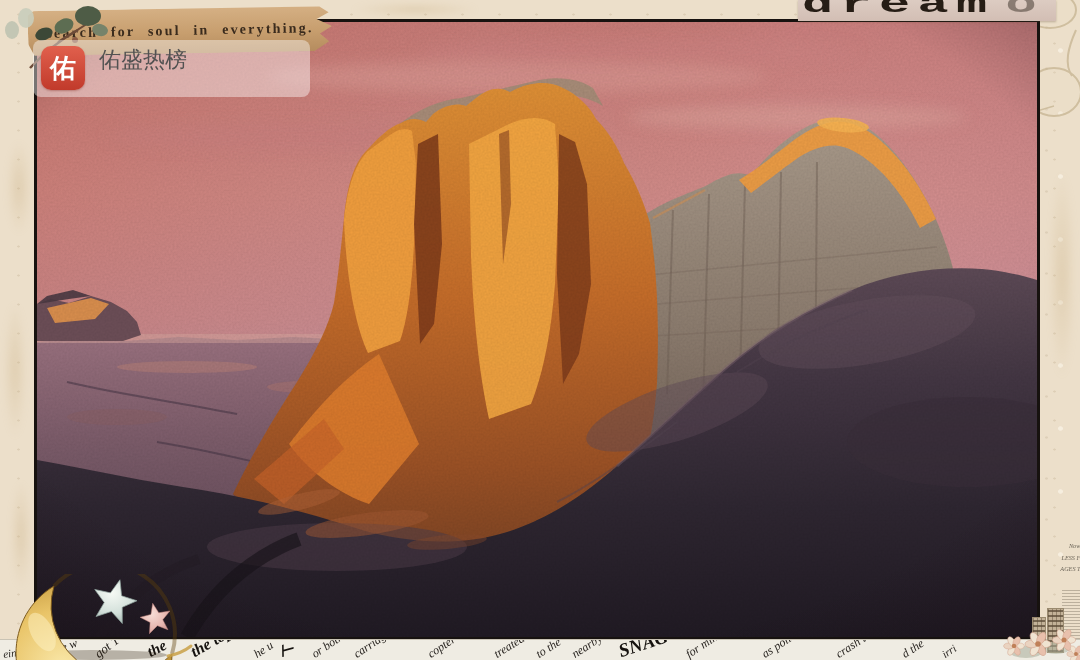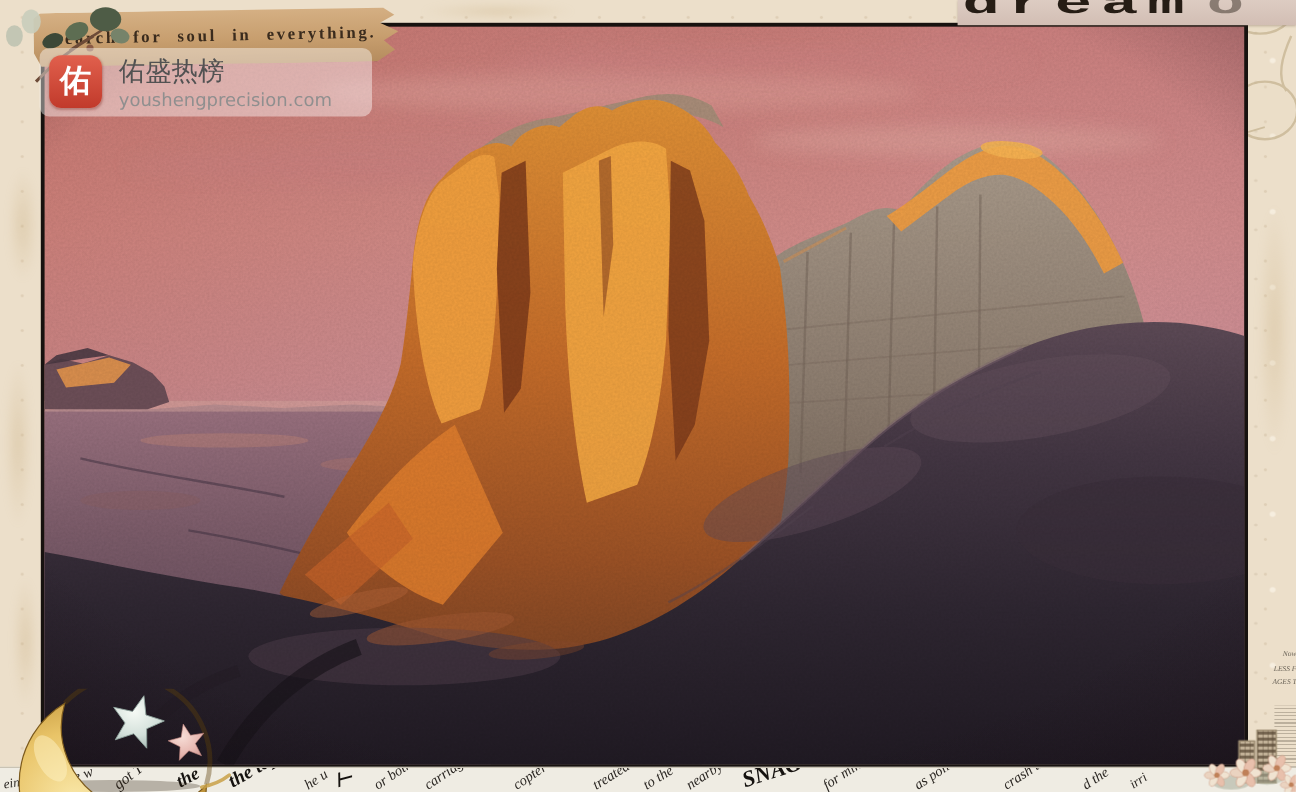--- a/index.html
+++ b/index.html
@@ -24,21 +24,21 @@
   .quote-strip{position:absolute;left:28px;top:8px;width:304px;height:46px;z-index:26;
     transform:rotate(-1.2deg);
     background:linear-gradient(180deg,#d5b084,var(--c-strip-tan,#c79e6e) 55%,#b58c5e);
     clip-path:polygon(0% 10%,2% 0%,96% 3%,99% 16%,95% 30%,100% 46%,96% 62%,99% 79%,94% 100%,2% 97%,0% 72%);
     box-shadow:0 2px 3px rgba(60,40,20,.35);}
   .quote-strip .quote-text{display:block;text-align:center;line-height:45px;
     font-family:"Liberation Serif",serif;font-weight:bold;font-size:14px;
     letter-spacing:2.2px;word-spacing:7px;color:#3a2b1d;}
 
   
-  .dream-strip{position:absolute;left:798px;top:0;width:282px;height:21px;z-index:25;
+  .dream-strip{position:absolute;left:798px;top:0;width:258px;height:21px;z-index:25;
     background:linear-gradient(180deg,#ddccc2,#d2beb4);overflow:hidden;box-shadow:0 1px 2px rgba(80,60,40,.3);}
   .dream-strip .dream-wrap{position:absolute;left:4px;top:-11px;transform:scaleX(1.85);
     transform-origin:left top;white-space:nowrap;
     font-family:"Liberation Mono",monospace;font-weight:bold;font-size:28px;
     letter-spacing:4px;color:#261d15;}
   .dream-strip .dream-partial{opacity:.45;margin-left:6px;}
 
   
   .watermark{position:absolute;left:33px;top:40px;width:277px;height:57px;z-index:40;
     background:rgba(255,255,255,.42);border-radius:8px;}
@@ -244,21 +244,20 @@
     <ellipse cx="44" cy="34" rx="9" ry="6" fill="#3c4837" transform="rotate(-20 44 34)"></ellipse>
     <ellipse cx="100" cy="30" rx="8" ry="6" fill="#76836a" transform="rotate(15 100 30)"></ellipse>
     <ellipse cx="26" cy="18" rx="8" ry="10" fill="#c9cdbb" opacity=".9"></ellipse>
     <ellipse cx="12" cy="30" rx="7" ry="9" fill="#b9bfae" opacity=".8"></ellipse>
     <circle cx="75" cy="40" r="3" fill="#8a5a44"></circle>
   </svg>
 
   <div class="watermark">
     <div class="site-logo"><span>佑</span></div>
     <div class="site-name">佑盛热榜</div>
-    <div class="site-url">youshengprecision.com</div>
   </div>
 
   <div class="newsprint">
 
   <span class="news-frag" style="--x: 4px; --size: 11px; --rot: -8deg;">eing</span>
       <span class="news-frag" style="--x: 46px; --size: 12px; --rot: -20deg;">~ the w</span>
       <span class="news-frag" style="--x: 100px; --size: 13px; --rot: -38deg;">got TCfsdv</span>
       <span class="news-frag bold" style="--x: 152px; --size: 15px; --rot: -28deg;">the</span>
       <span class="news-frag bold" style="--x: 196px; --size: 16px; --rot: -30deg;">the top</span>
       <span class="news-frag" style="--x: 258px; --size: 12px; --rot: -33deg;">he u</span>

